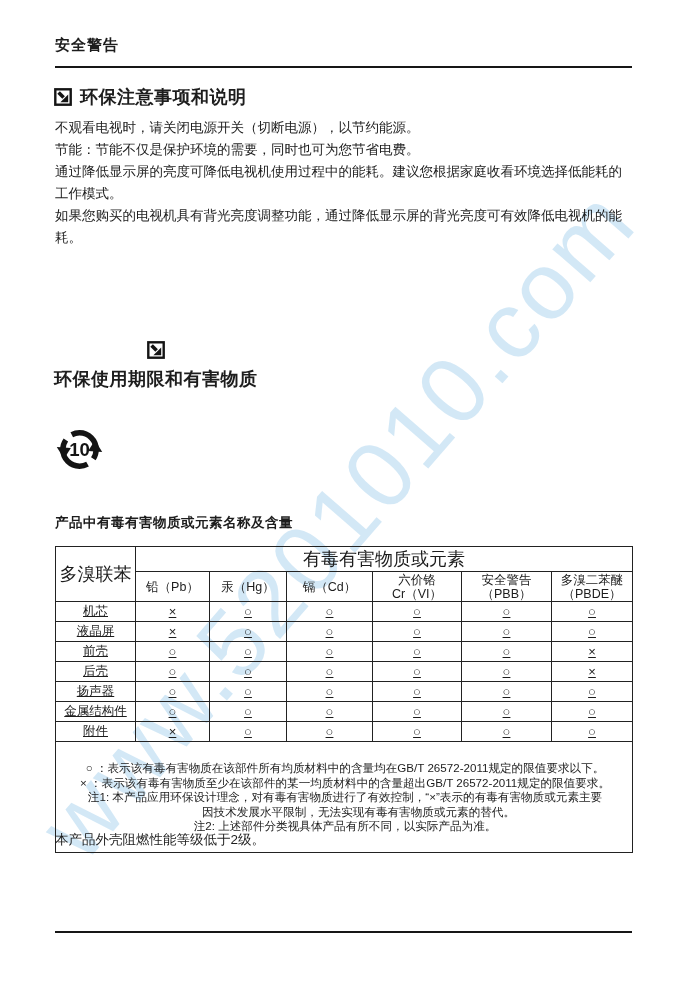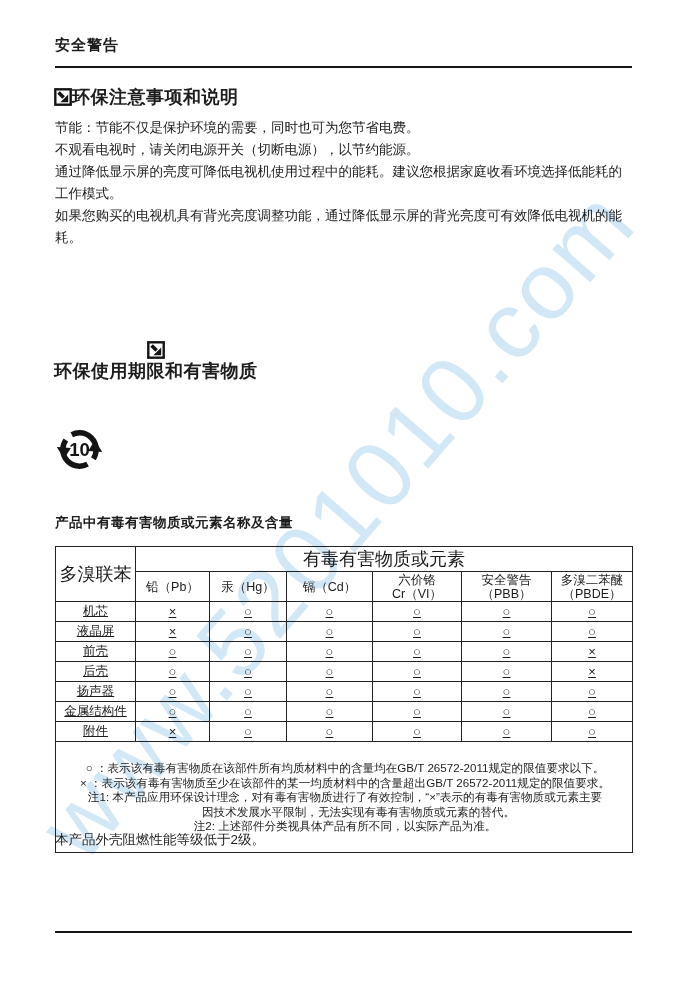--- a/index.html
+++ b/index.html
@@ -17,21 +17,21 @@
     transform:rotate(-49deg); transform-origin:0 0;
     pointer-events:none; user-select:none;
   }
   .content { position:absolute; inset:0; z-index:1; }
 
   .doc-header { position:absolute; left:55px; top:36px; font-size:15px; font-weight:bold; letter-spacing:1px; }
   .rule { position:absolute; left:55px; width:577px; height:2px; background:#161616; }
   .rule-top { top:66px; }
   .rule-bottom { top:931px; height:2px; }
 
-  .section-title { position:absolute; left:54px; display:flex; align-items:center; }
+  .section-title { position:absolute; left:54px; display:flex; align-items:center; gap:8px; }
   .section-title .label { font-size:18px; font-weight:bold; letter-spacing:0.5px; }
   .st1 { top:85px; }
   .st2 { top:341px;flex-direction:column; }
   .sq-icon { width:18px; height:18px; display:block; }
 
   .body-text { position:absolute; left:55px; width:580px; font-size:13.5px; line-height:22px; color:#1c1c1c; }
   .bt1 { top:117px; }
   .bt2 { top:358px; }
   .body-text p { margin:0; }
 
@@ -79,22 +79,22 @@
     <div class="section-title st1">
       <svg class="sq-icon" viewBox="0 0 18 18">
         <rect x="1.3" y="1.3" width="15.4" height="15.4" fill="#ffffff" stroke="#141414" stroke-width="2.4"></rect>
         <line x1="4.6" y1="4.6" x2="9.6" y2="9.6" stroke="#141414" stroke-width="3.6"></line>
         <polygon points="14.2,14.2 14.2,6.4 6.4,14.2" fill="#141414"></polygon>
       </svg>
       <span class="label">环保注意事项和说明</span>
     </div>
 
     <div class="body-text bt1">
+      <p>不观看电视时，请关闭电源开关（切断电源），以节约能源。</p>
       <p>节能：节能不仅是保护环境的需要，同时也可为您节省电费。</p>
-      <p>不观看电视时，请关闭电源开关（切断电源），以节约能源。</p>
       <p>通过降低显示屏的亮度可降低电视机使用过程中的能耗。建议您根据家庭收看环境选择低能耗的工作模式。</p>
       <p>如果您购买的电视机具有背光亮度调整功能，通过降低显示屏的背光亮度可有效降低电视机的能耗。</p>
     </div>
 
     <div class="section-title st2">
       <svg class="sq-icon" viewBox="0 0 18 18">
         <rect x="1.3" y="1.3" width="15.4" height="15.4" fill="#ffffff" stroke="#141414" stroke-width="2.4"></rect>
         <line x1="4.6" y1="4.6" x2="9.6" y2="9.6" stroke="#141414" stroke-width="3.6"></line>
         <polygon points="14.2,14.2 14.2,6.4 6.4,14.2" fill="#141414"></polygon>
       </svg>

